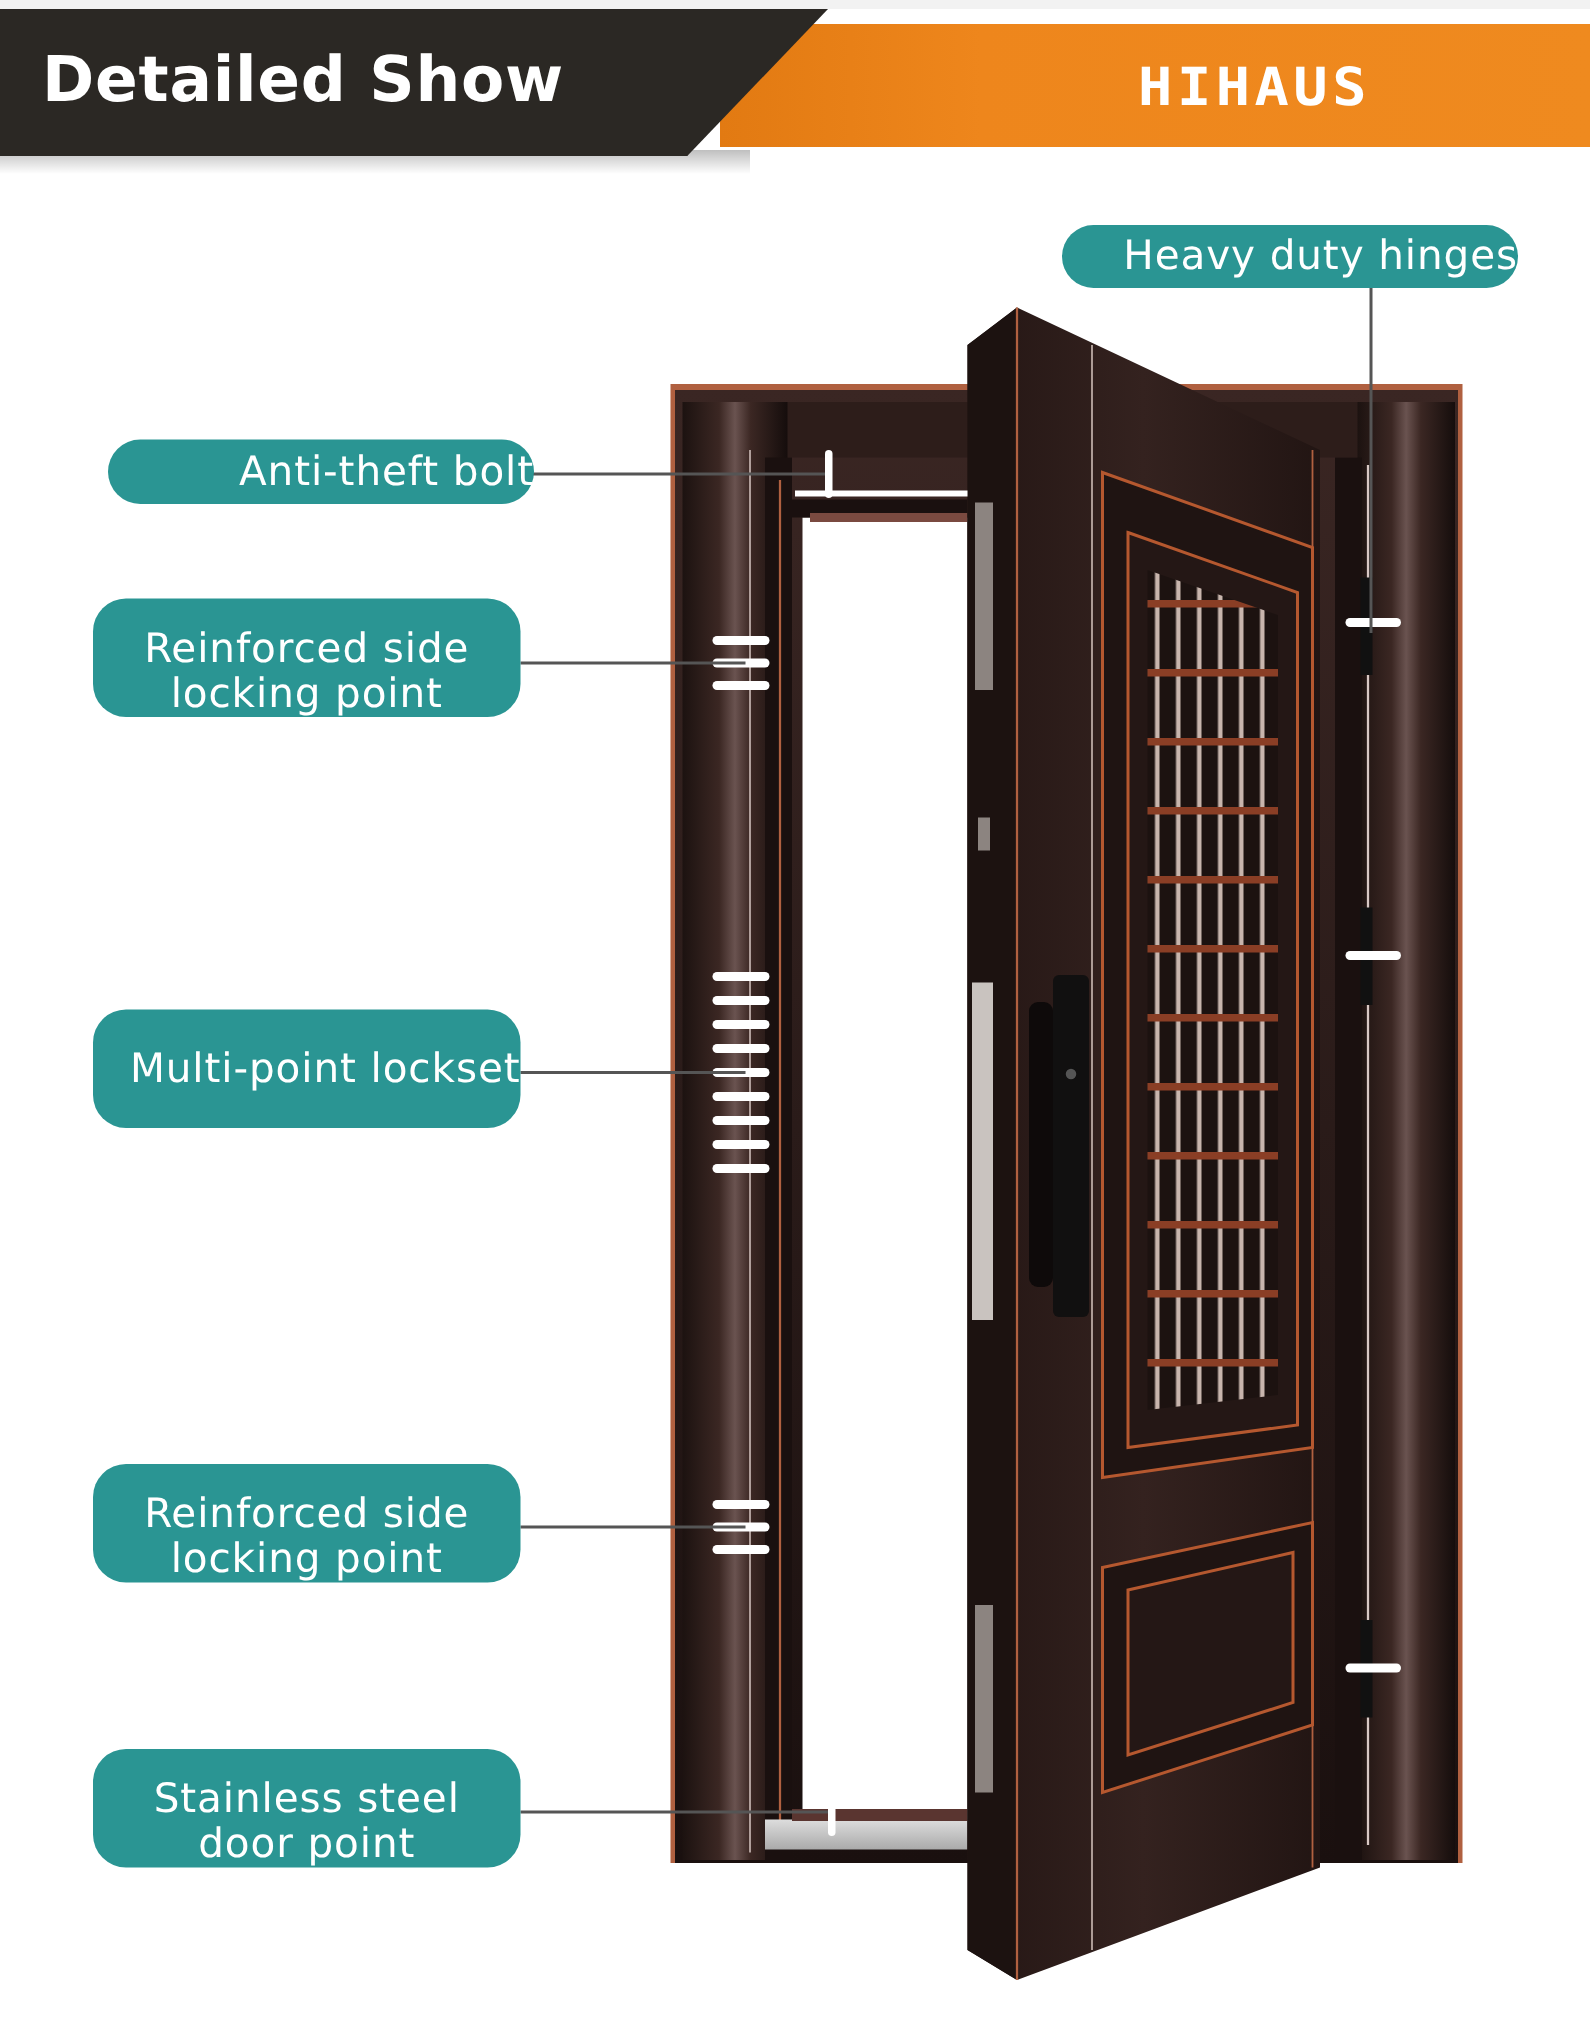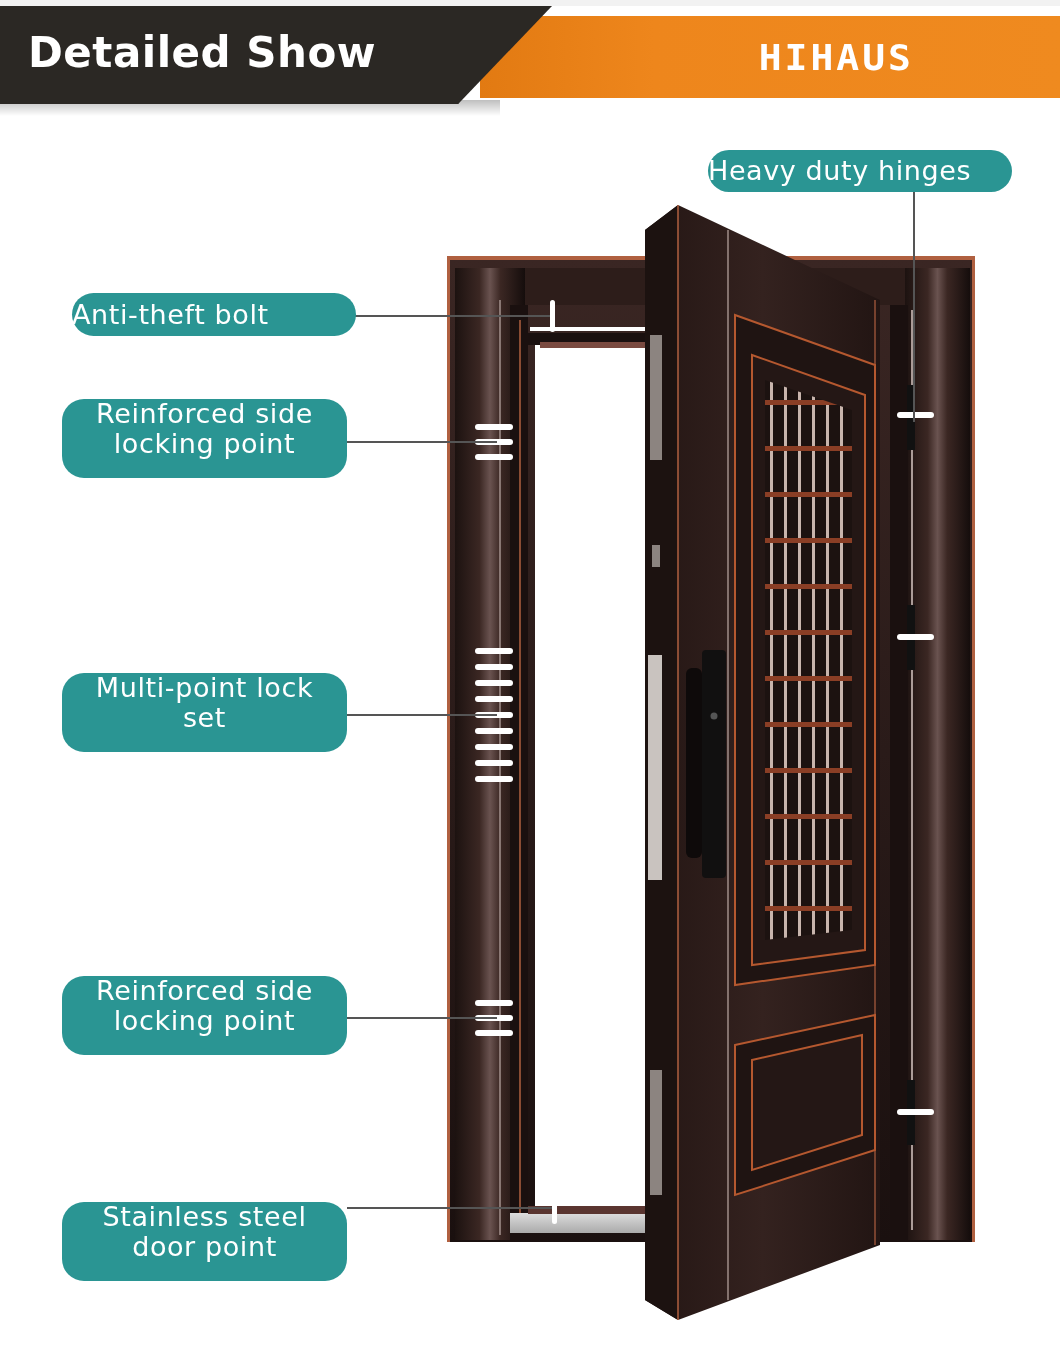--- a/index.html
+++ b/index.html
@@ -35,21 +35,21 @@
     color: #ffffff; font-weight: 700; font-size: 38px; letter-spacing: 3px;
     font-family: "DejaVu Sans Mono", monospace;
     transform: scaleY(0.92);
   }
 
   
   .callout {
     position: absolute; background: #2a9593; color: #ffffff;
     border-radius: 22px; text-align: center;
     font-family: "DejaVu Sans", sans-serif; font-size: 27px; line-height: 30px;
-    display: flex; align-items: center; justify-content: flex-start;
+    display: flex; align-items: center; justify-content: flex-end;
     letter-spacing: 0.6px;
   }
   .leader { position: absolute; background: #555555; }
 
   .door-svg { position: absolute; left: 0; top: 0; }
 </style>
 </head>
 <body>
 
 <div class="header">
@@ -184,26 +184,26 @@
 
 <div class="callout" style="left:72px; top:293px; width:284px; height:43px;">
   <span>Anti-theft bolt</span>
 </div>
 
 <div class="callout" style="left:62px; top:399px; width:285px; height:79px; flex-direction:column;">
   <span>Reinforced side</span>
   <span>locking point</span>
 </div>
 
-<div class="callout" style="left:62px; top:673px; width:285px; height:79px; flex-direction:column;">
+<div class="callout" style="left:62px; top:673px; width:285px; height:79px; flex-direction:row;">
   <span>Multi-point lock</span>
   <span>set</span>
 </div>
 
 <div class="callout" style="left:62px; top:976px; width:285px; height:79px; flex-direction:column;">
   <span>Reinforced side</span>
   <span>locking point</span>
 </div>
 
-<div class="callout" style="left:62px; top:1166px; width:285px; height:79px; flex-direction:column;margin-top:36px;">
+<div class="callout" style="left:62px; top:1166px; width:285px; height:79px; flex-direction:column;">
   <span>Stainless steel</span>
   <span>door point</span>
 </div>
 
 </body></html>

